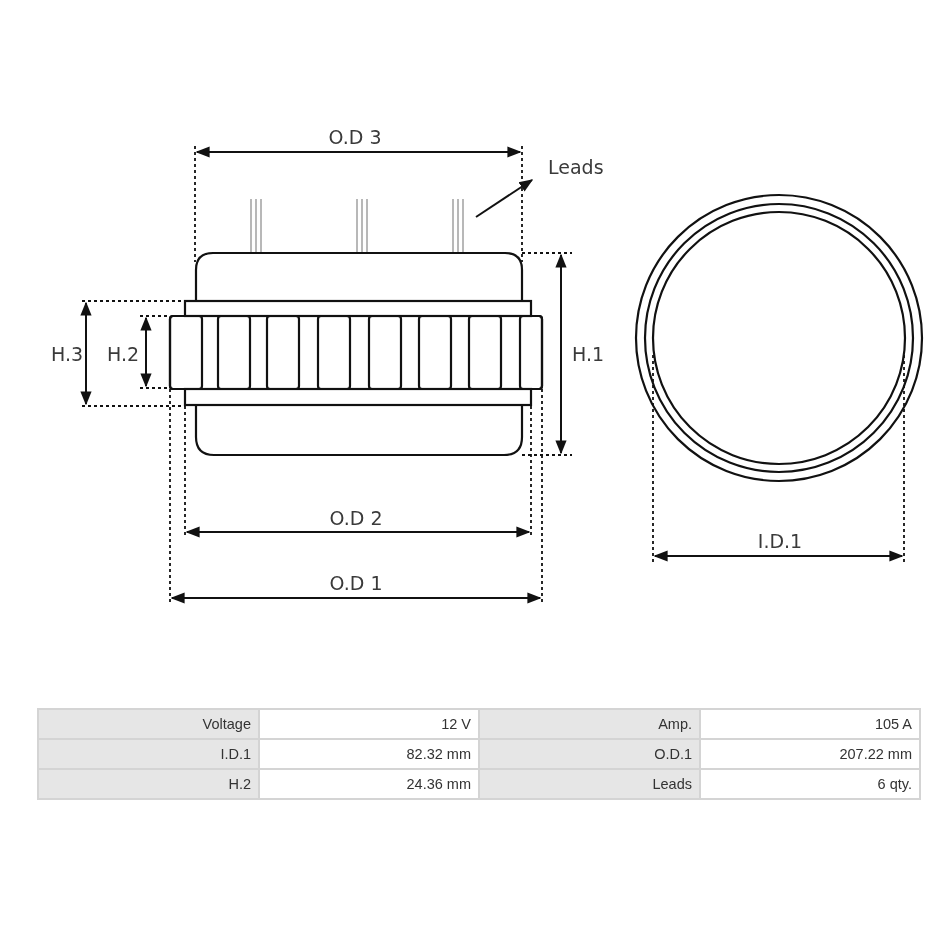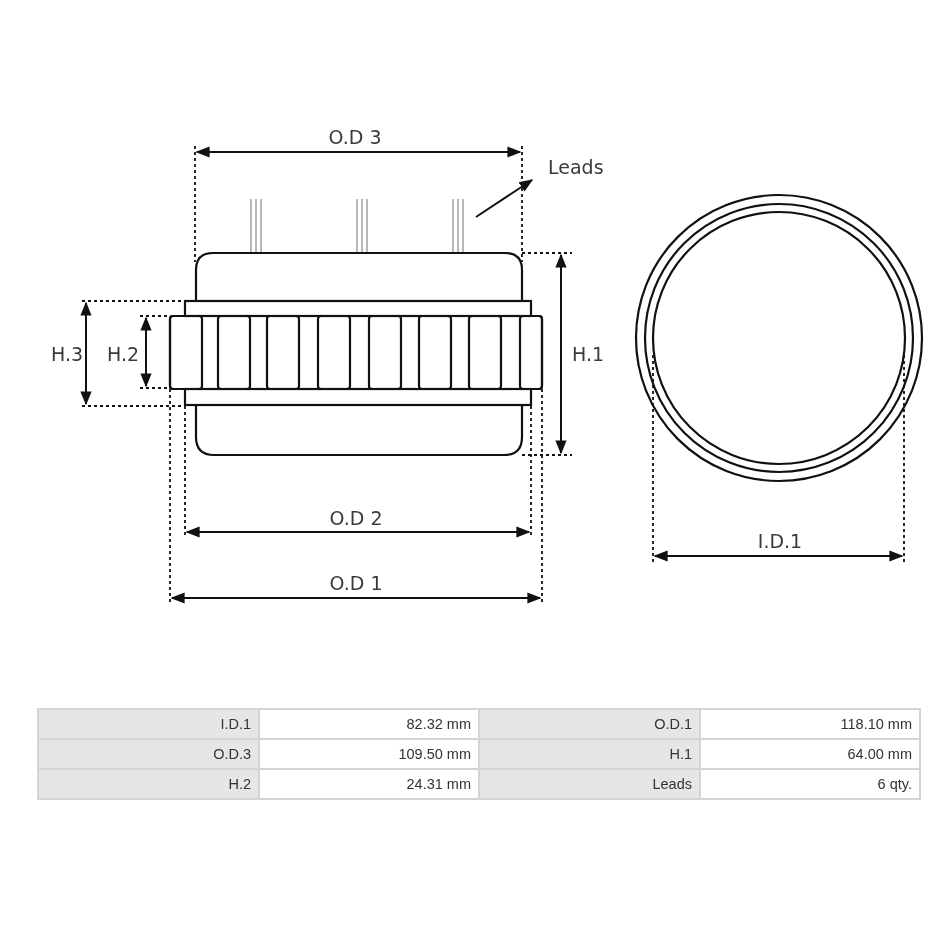--- a/index.html
+++ b/index.html
@@ -115,31 +115,31 @@
 
 <table id="spec-table">
   <colgroup>
     <col style="width:221px">
       <col style="width:220px">
       <col style="width:221px">
       <col style="width:220px">
   </colgroup>
   <tbody>
     <tr>
+      <td class="lbl">Voltage</td>
+      <td class="val">12 V</td>
+      <td class="lbl">Amp.</td>
+      <td class="val">105 A</td>
+    </tr>
+    <tr>
       <td class="lbl">I.D.1</td>
       <td class="val">82.32 mm</td>
       <td class="lbl">O.D.1</td>
-      <td class="val">118.10 mm</td>
-    </tr>
-    <tr>
-      <td class="lbl">O.D.3</td>
-      <td class="val">109.50 mm</td>
-      <td class="lbl">H.1</td>
-      <td class="val">64.00 mm</td>
+      <td class="val">207.22 mm</td>
     </tr>
     <tr>
       <td class="lbl">H.2</td>
-      <td class="val">24.31 mm</td>
+      <td class="val">24.36 mm</td>
       <td class="lbl">Leads</td>
       <td class="val">6 qty.</td>
     </tr>
   </tbody>
 </table>
 
 </body></html>

